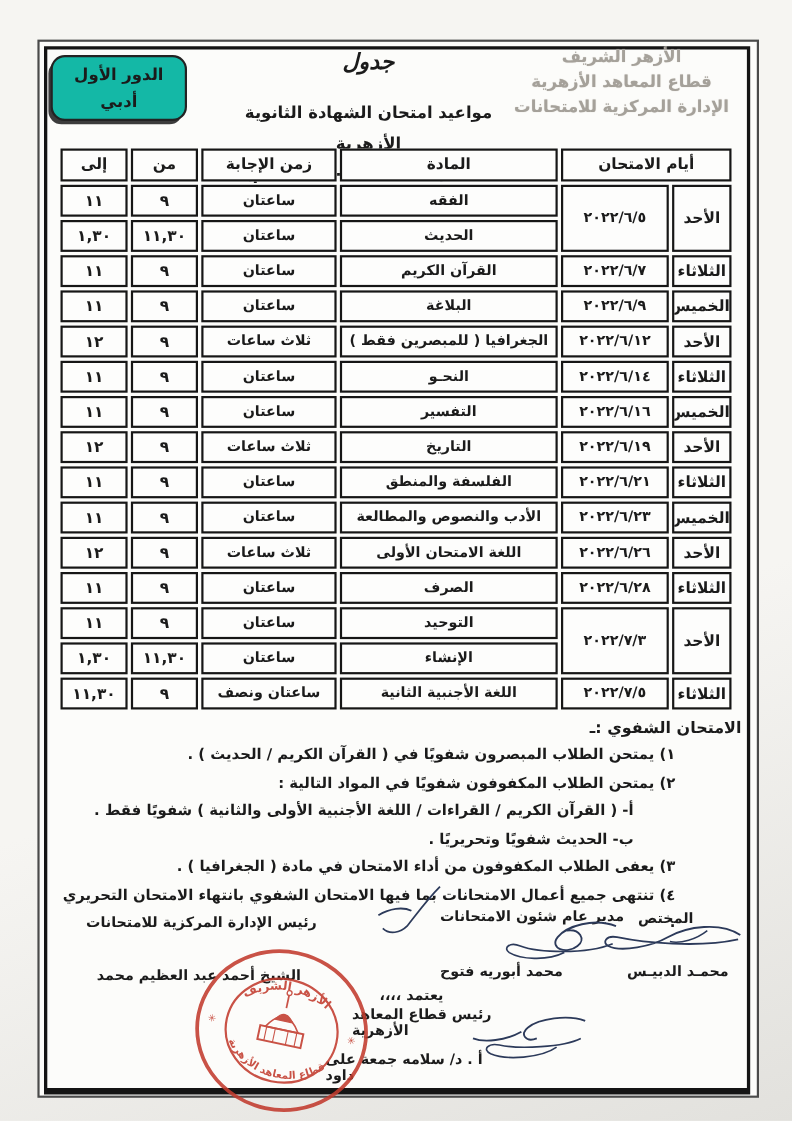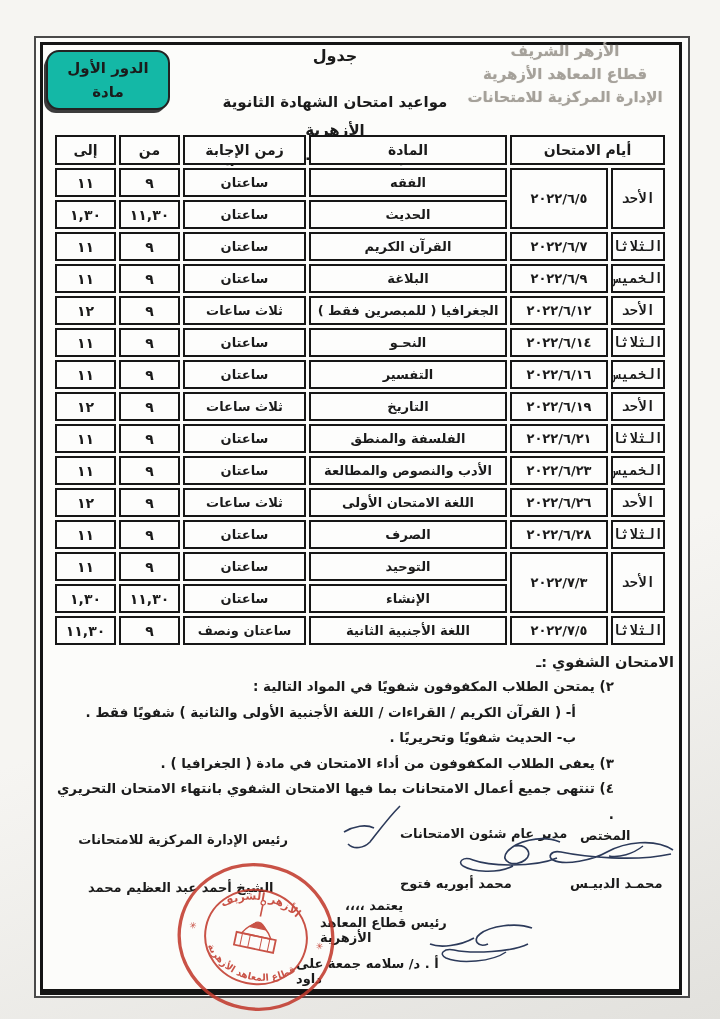--- a/index.html
+++ b/index.html
@@ -13,34 +13,34 @@
     border:2px solid #4a4a4a;background:#fcfcfa;}
   .frame-inner{position:absolute;left:40px;top:42px;width:636px;height:944px;
     border:3px solid #141414;border-bottom-width:6px;}
   .abs{position:absolute;}
   
   .round-box{left:46px;top:50px;width:120px;height:56px;border:2.5px solid #232323;
     border-radius:13px;box-shadow:-3px 4px 0 -1px #3c3c3c;
     display:flex;flex-direction:column;align-items:center;justify-content:center;
     font-size:15px;font-weight:700;line-height:24px;background:#14b8a6;z-index:3;}
   .title-block{left:205px;top:44px;width:260px;text-align:center;font-weight:700;}
-  .title-l1{font-size:16px;line-height:24px;}
+  .title-l1{font-size:20px;line-height:24px;font-style:italic;}
   .title-l2{font-size:15px;line-height:28px;margin-top:20px;}
   .title-l3{font-size:15px;line-height:28px;}
   .letterhead{left:452px;top:40px;width:226px;text-align:center;font-weight:700;
     color:#a5a19a;font-size:15px;line-height:23px;text-shadow:0 0 1px #cfccc6;}
   
   .exam-table{left:52px;top:132px;}
   table{border-collapse:separate;border-spacing:3px;table-layout:fixed;width:616px;direction:rtl;}
   th,td{border:2px solid #161616;text-align:center;vertical-align:middle;
     font-weight:700;padding:0;background:#fdfdfc;overflow:hidden;white-space:nowrap;}
   th{height:26px;font-size:14px;}
   td{height:25px;font-size:13px;}
   td.num{font-size:14px;}
-  td.day{font-size:14px;font-family:Liberation Mono, monospace;}
+  td.day{font-size:14px;}
   td.date{font-size:13px;}
   td.subject{font-size:13px;}
   
   .notes{left:48px;top:650px;width:626px;direction:rtl;text-align:right;font-weight:700;}
   .note-heading{font-size:14.5px;line-height:24px;}
   .note-item{font-size:13.5px;line-height:25.5px;padding-right:60px;}
   .note-item.sub{padding-right:98px;}
   
   .sig{direction:rtl;text-align:left;font-weight:700;font-size:13px;z-index:2;}
   .sig-title{white-space:nowrap;}
@@ -48,21 +48,21 @@
   .stamp{position:absolute;left:170px;top:858px;z-index:4;opacity:.88;}
 </style>
 </head>
 <body>
 
 <div class="frame-outer"></div>
 <div class="frame-inner"></div>
 
 <div class="abs round-box" dir="rtl">
   <span>الدور الأول</span>
-  <span>مادة</span>
+  <span>أدبي</span>
 </div>
 
 <div class="abs title-block" dir="rtl">
   <div class="title-l1">جدول</div>
   <div class="title-l2">مواعيد امتحان الشهادة الثانوية الأزهرية</div>
   <div class="title-l3">لسنة (١٤٤٣هـ / ٢٠٢١ - ٢٠٢٢م)</div>
 </div>
 
 <div class="abs letterhead" dir="rtl">
   <div>الأزهر الشريف</div>
@@ -206,20 +206,21 @@
           <td class="num from">٩</td>
           <td class="num to">١١,٣٠</td>
         </tr>
       </tbody>
   </table>
 </div>
 
 <div class="abs notes">
   <div class="note-heading">الامتحان الشفوي :ـ</div>
   <div>
+      <div class="note-item">١) يمتحن الطلاب المبصرون شفويًا في ( القرآن الكريم / الحديث ) .</div>
       <div class="note-item">٢) يمتحن الطلاب المكفوفون شفويًا في المواد التالية :</div>
       <div class="note-item sub">أ- ( القرآن الكريم / القراءات / اللغة الأجنبية الأولى والثانية ) شفويًا فقط .</div>
       <div class="note-item sub">ب- الحديث شفويًا وتحريريًا .</div>
       <div class="note-item">٣) يعفى الطلاب المكفوفون من أداء الامتحان في مادة ( الجغرافيا ) .</div>
       <div class="note-item">٤) تنتهى جميع أعمال الامتحانات بما فيها الامتحان الشفوي بانتهاء الامتحان التحريري .</div>
     </div>
 </div>
 
 <div class="abs sig" style="left:580px;top:828px;width:95px;">
   <div class="sig-title">المختص</div>

